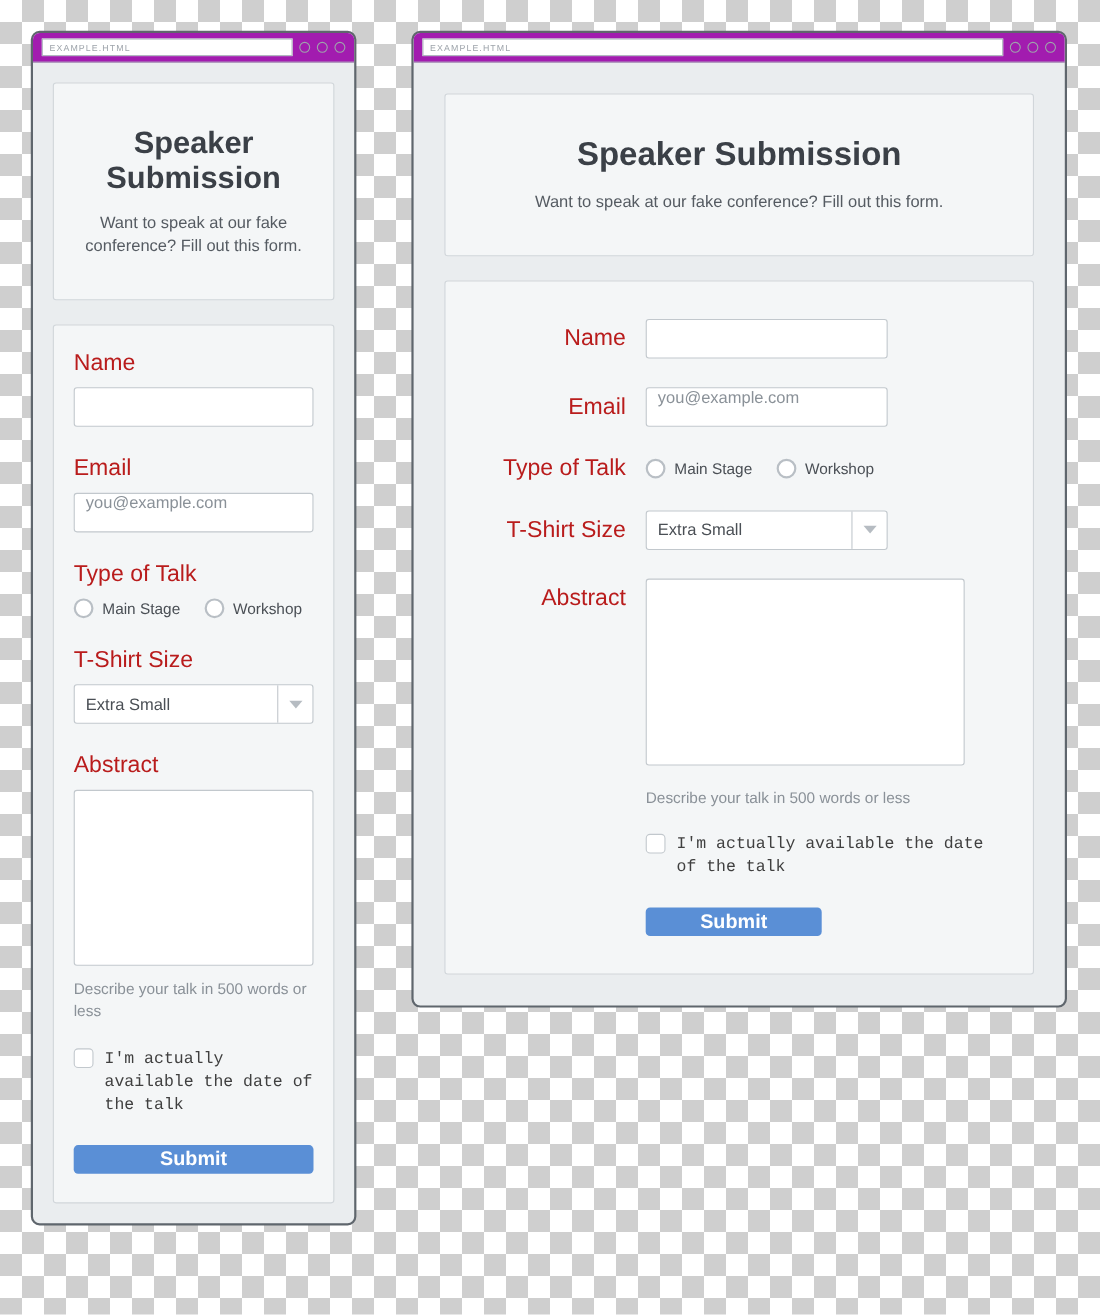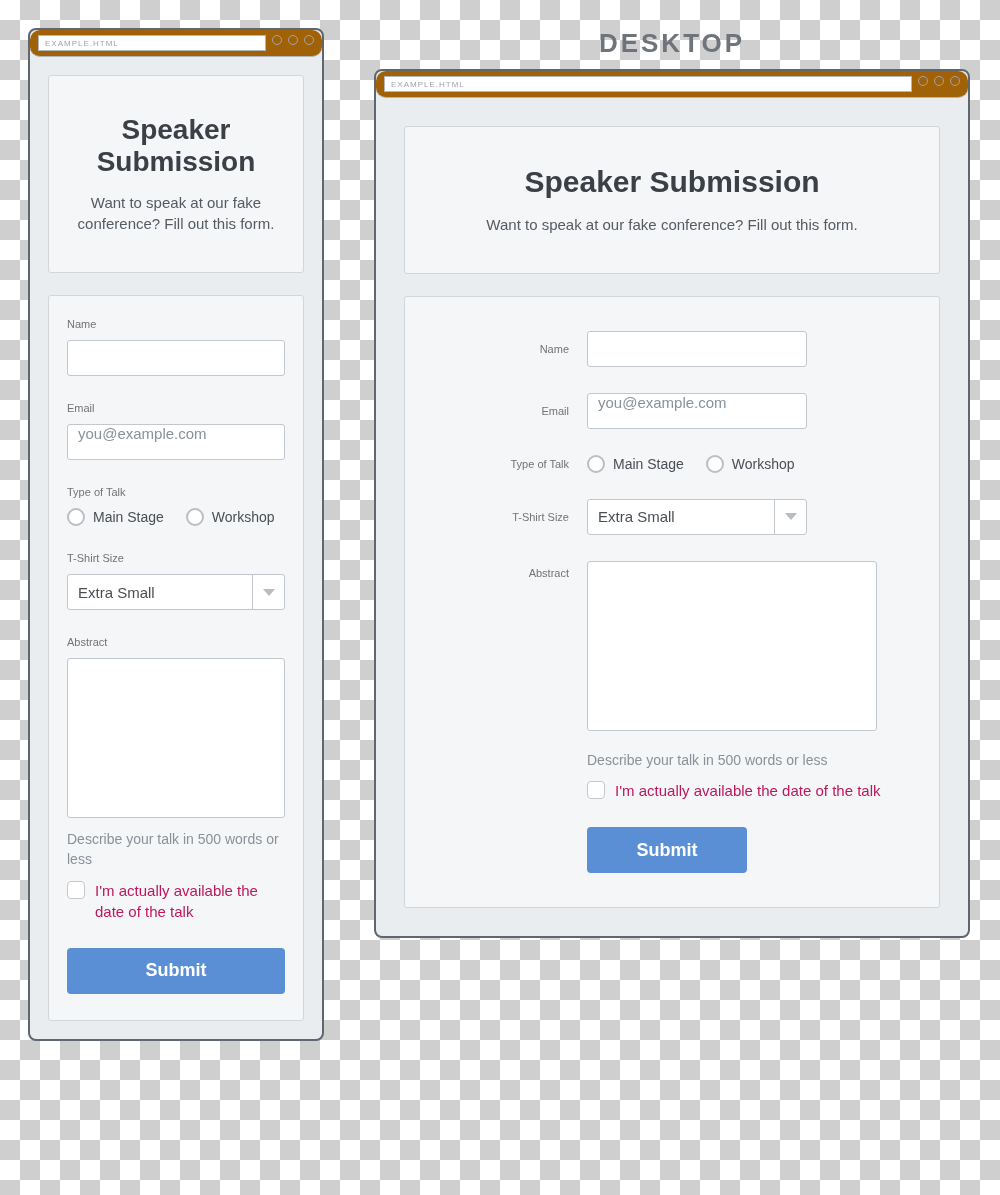--- a/index.html
+++ b/index.html
@@ -45,25 +45,25 @@
 
   .browser{
     width:100%;
     background:var(--grey-bg);
     border:2px solid #5f666d;
     border-radius:8px;
     overflow:hidden;
   }
   .browser-chrome{
     display:flex;
+    align-items:center;
     gap:6px;
     padding:5px 8px;
     border-bottom:1px solid var(--grey-border);
-    background:#a16207;
-    border-radius:10px;
+    background:#a21caf;
   }
   .addr{
     flex:1;
     height:16px;
     border:1px solid var(--grey-border);
     background:#fff;
     font-size:8px;
     letter-spacing:1px;
     color:#9ea4ab;
     display:flex;align-items:center;
@@ -109,22 +109,22 @@
   .desktop .form-card{ padding:34px 44px 34px;}
 
   .row{margin-bottom:26px;}
   .desktop .row{
     display:flex;
     align-items:center;
     gap:18px;
   }
   .desktop .row.align-top{align-items:flex-start;}
   .lbl{
-    font-size:11px;
-    color:#737373;
+    font-size:21px;
+    color:#b91c1c;
     margin-bottom:10px;
   }
   .desktop .lbl{
     width:120px;
     text-align:right;
     margin:0;
     flex-shrink:0;
   }
   .ctrl{flex:1;}
 
@@ -184,36 +184,37 @@
     font-size:14px;
     color:var(--muted);
     margin-top:12px;
     line-height:1.4;
   }
   .desktop .hint{ text-align:center; margin-top:20px;}
   .desktop .offset{ margin-left:138px;}
 
   .check{
     display:flex;align-items:flex-start;gap:10px;
-    font-size:15px;color:#be185d;
-    margin-top:10px;
+    font-size:15px;color:#404040;
+    margin-top:22px;
     line-height:1.4;
+    font-family:Liberation Mono, monospace;
   }
   .check-box{
     width:18px;height:18px;border:1.5px solid #c2c8cd;border-radius:4px;
     background:#fff;flex-shrink:0;margin-top:1px;
   }
 
   .submit{
     margin-top:26px;
     background:var(--blue);
     color:#fff;
     font-size:18px;
     font-weight:600;
-    height:46px;
+    height:26px;
     border:none;
     border-radius:4px;
     display:flex;align-items:center;justify-content:center;
   }
   .mobile .submit{ width:100%;}
   .desktop .submit{ width:160px;}
 </style>
 </head>
 <body>
 
@@ -291,21 +292,20 @@
           <span>I'm actually available the date of the talk</span>
         </div>
 
         <div class="submit">Submit</div>
       </div>
     </div>
   </div>
 </div>
 
 <div class="column col-desktop">
-  <div class="stencil col-label">DESKTOP</div>
 
   <div class="browser desktop">
     <div class="browser-chrome">
       <div class="addr">EXAMPLE.HTML</div>
       <div class="dots">
         <div class="dot"></div>
         <div class="dot"></div>
         <div class="dot"></div>
       </div>
     </div>

